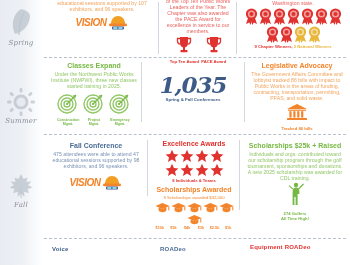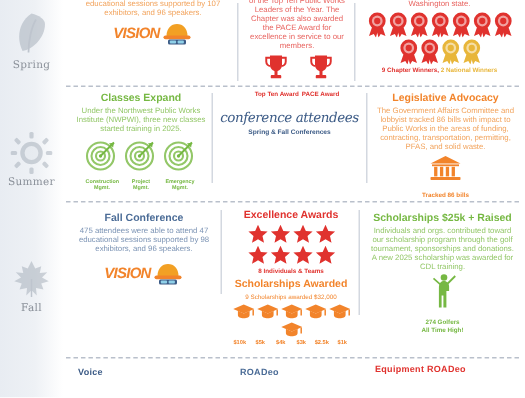--- a/index.html
+++ b/index.html
@@ -14,21 +14,21 @@
 
   
   .season-rail{
     position:absolute;left:0;top:0;width:42px;height:265px;
     background:linear-gradient(90deg,#e8ecf2 0%,#eef1f5 55%,#ffffff 100%);
   }
   .season-block{position:absolute;left:0;width:42px;text-align:center;}
   .season-ico{display:block;margin:0 auto;opacity:.45;}
   .season-name{
     font-family:"DejaVu Serif", serif;
-    font-size:7px;color:#8a9099;
+    font-style:italic;font-size:7px;color:#8a9099;
     margin-top:1px;letter-spacing:.2px;
   }
 
   
   .hdash{
     position:absolute;left:44px;right:4px;height:0;
     border-top:1px dashed #b9c0cb;
   }
   .vdash{
     position:absolute;top:0;bottom:0;width:0;
@@ -290,21 +290,21 @@
             <circle cx="10" cy="12" r="6" fill="none" stroke="#93c768" stroke-width="1.4"></circle>
             <circle cx="10" cy="12" r="3" fill="none" stroke="#93c768" stroke-width="1.4"></circle>
             <circle cx="10" cy="12" r="1.1" fill="#76b843"></circle>
             <path d="M10 12 L19 3" stroke="#76b843" stroke-width="1.3"></path>
             <path d="M19 3 L15.6 3.6 L18.4 6.4 Z" fill="#76b843"></path>
           </svg><div class="mini-lbl">Emergency Mgmt.</div></div>
       </div>
   </div>
 
   <div class="hero" style="left:146px;top:74px;width:94px;">
-    <div class="hero-sub">conference attendees</div>
+    <div class="hero-num">1,035</div>
     <div class="hero-cap">Spring &amp; Fall Conferences</div>
   </div>
 
   <div class="cell c-orange" style="left:248px;top:62px;width:98px;">
     <div class="ttl">Legislative Advocacy</div>
     <div class="body">The Government Affairs Committee and lobbyist tracked 86 bills with impact to Public Works in the areas of funding, contracting, transportation, permitting, PFAS, and solid waste.</div>
     <svg width="22" height="18" viewBox="0 0 22 18" style="margin-top:2px;">
       <path d="M11 1 L21 6 H1 Z" fill="#f2842b"></path>
       <rect x="2" y="6.6" width="18" height="1.2" fill="#f2842b"></rect>
       <rect x="3.4" y="8.2" width="2.2" height="6.4" fill="#f2842b"></rect>

